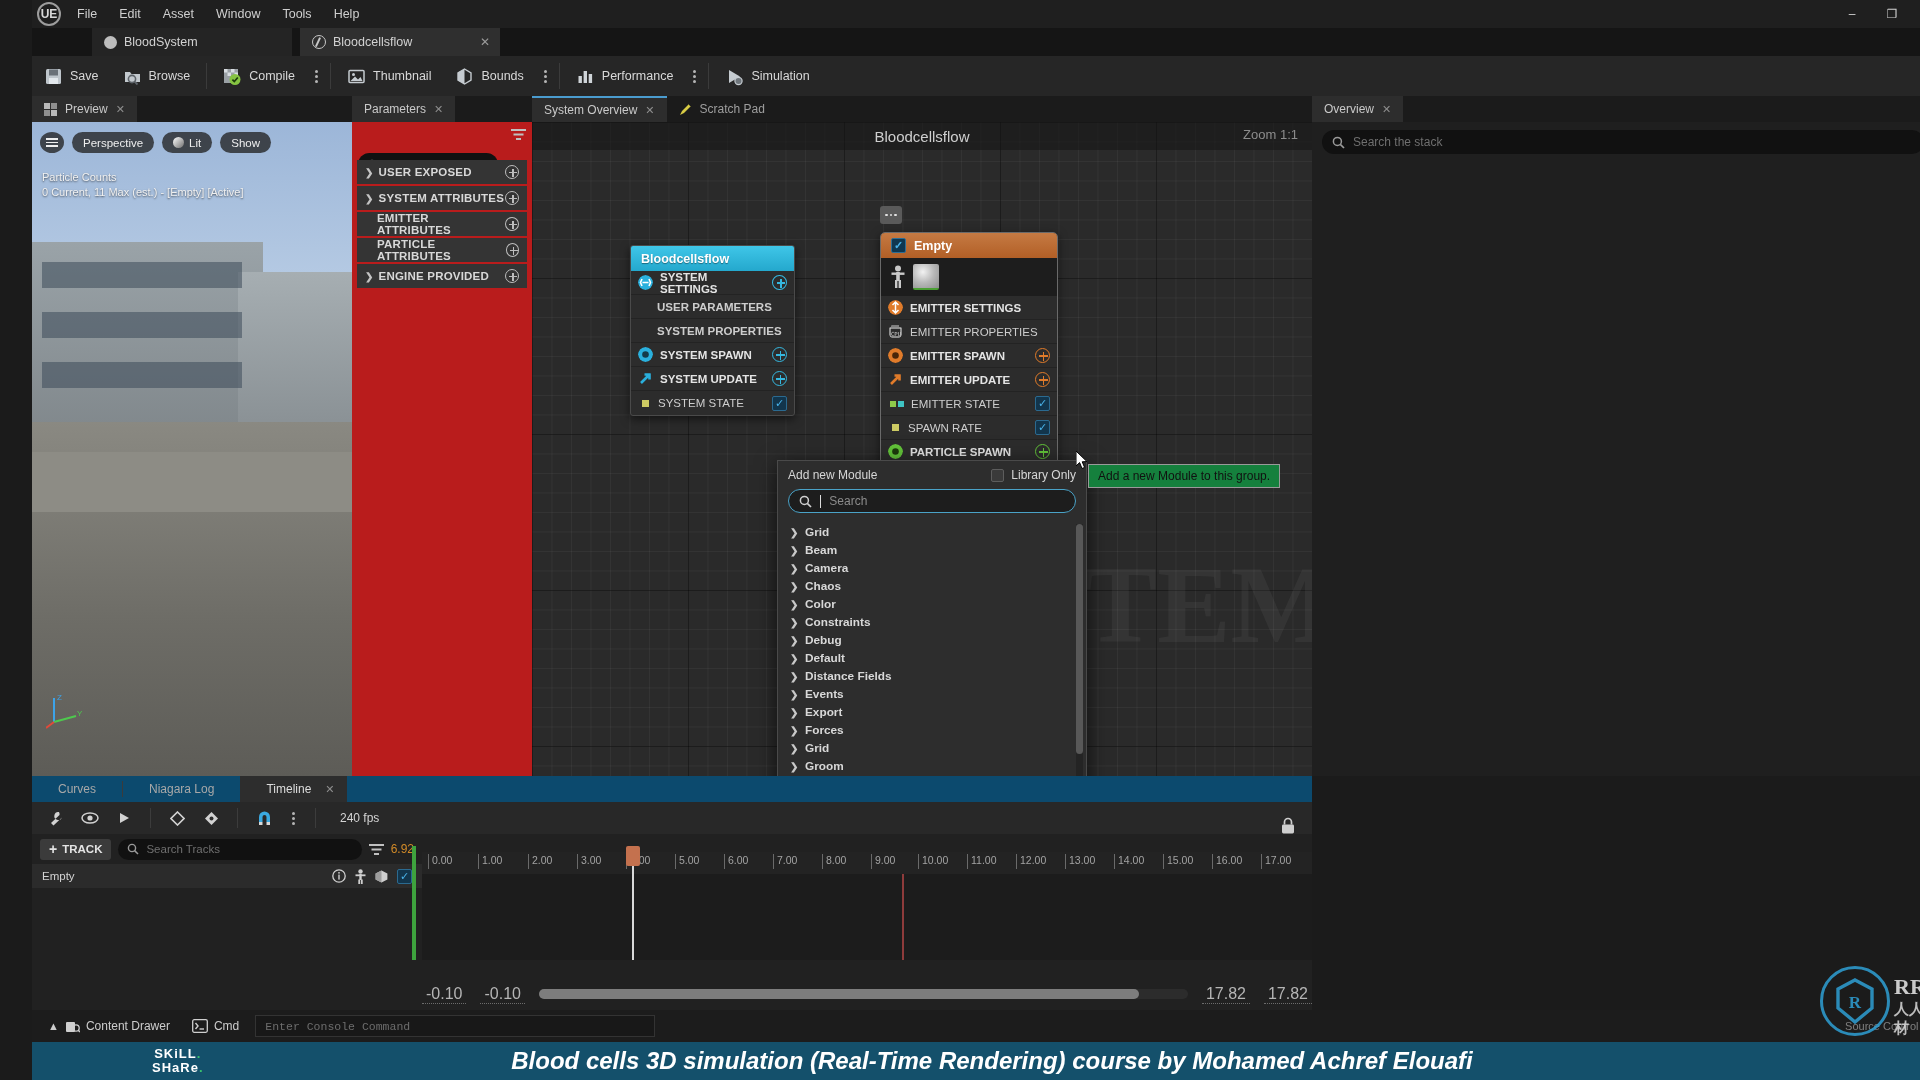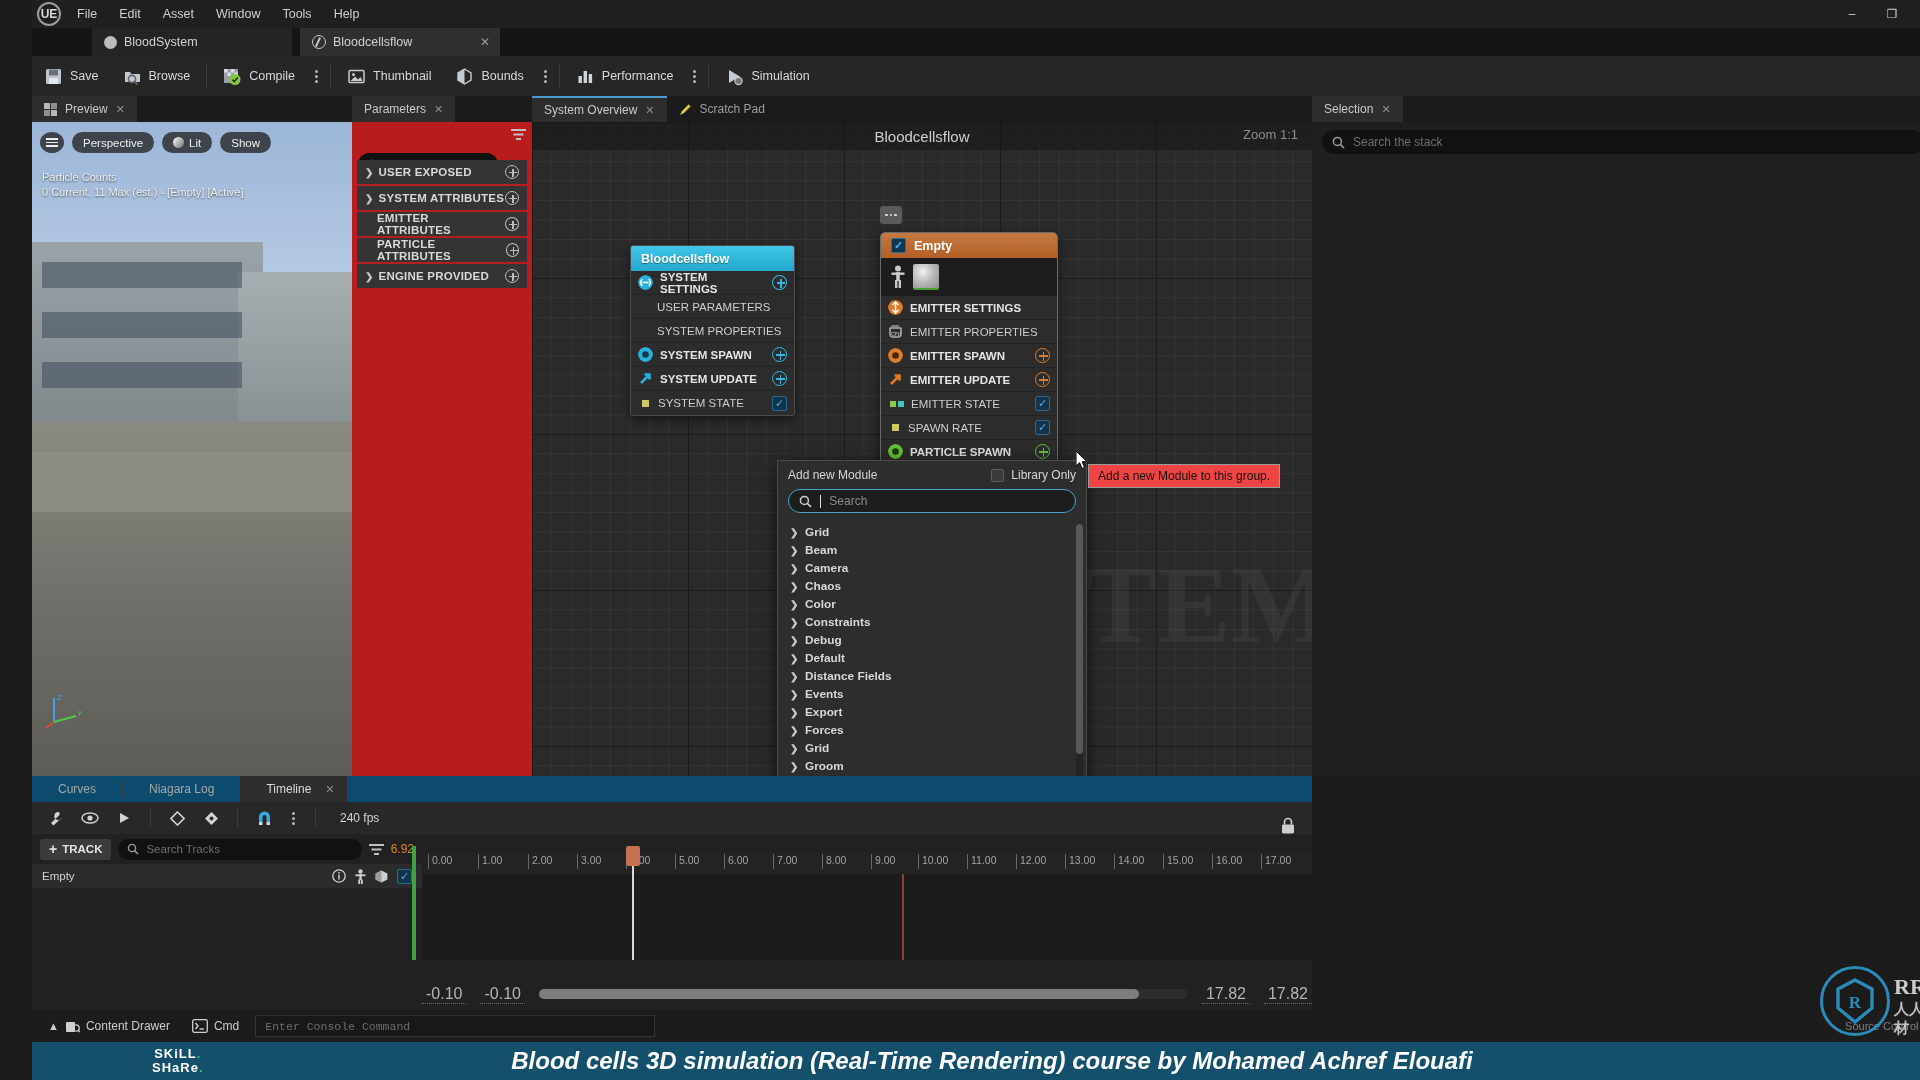--- a/index.html
+++ b/index.html
@@ -107,21 +107,21 @@
   .node { position:absolute; border-radius:3px; overflow:hidden;
     box-shadow:0 3px 10px rgba(0,0,0,.55); }
   .node.sys { left:98px; top:123px; width:165px; background:#2c2c2c; border:1px solid #4a4a4a;}
   .node-head { height:25px; display:flex; align-items:center; padding:0 10px; font-size:12.5px;
     font-weight:bold; color:#fff; }
   .node.sys .node-head { background:linear-gradient(to bottom,#3fc6e8,#24a8cd); text-shadow:0 1px 1px rgba(0,0,0,.4);}
   .nrow { height:24px; display:flex; align-items:center; padding:0 7px; gap:7px;
     font-size:11.5px; color:#cdcdcd; border-bottom:1px solid #232323; }
   .nrow.bold { font-weight:bold; color:#e4e4e4; }
   .nrow .sp { margin-left:auto; }
-  .nrow.ind { padding-left:26px; }
+  .nrow.ind { padding-left:26px;font-weight:bold; }
   .bicon { width:15px; height:15px; border-radius:50%; flex:0 0 auto; }
   .cp-blue { width:15px;height:15px;border-radius:50%;border:1.4px solid #35b8e0;position:relative;display:inline-block;}
   .cp-blue:before,.cp-blue:after{content:"";position:absolute;background:#35b8e0;}
   .cp-blue:before{left:3.2px;top:6.3px;width:8.6px;height:1.5px;}
   .cp-blue:after{left:6.7px;top:3.2px;width:1.5px;height:8.6px;}
   .cp-org { width:15px;height:15px;border-radius:50%;border:1.4px solid #e07b2a;position:relative;display:inline-block;}
   .cp-org:before,.cp-org:after{content:"";position:absolute;background:#e07b2a;}
   .cp-org:before{left:3.2px;top:6.3px;width:8.6px;height:1.5px;}
   .cp-org:after{left:6.7px;top:3.2px;width:1.5px;height:8.6px;}
   .cp-grn { width:15px;height:15px;border-radius:50%;border:1.4px solid #63c43a;position:relative;display:inline-block;}
@@ -151,21 +151,21 @@
     border:1.4px solid #4aa3c8; display:flex; align-items:center; gap:8px; padding:0 10px; font-size:12px; color:#8b8b8b;}
   .am-caret { width:1.3px; height:13px; background:#dcdcdc; }
   .am-list { position:absolute; left:2px; top:62px; width:298px; height:322px; overflow:hidden; }
   .am-item { height:18px; display:flex; align-items:center; gap:7px; padding:0 10px;
     font-size:11.8px; font-weight:bold; color:#d8d8d8; }
   .am-item .arr { color:#c9c9c9; font-size:10px; width:8px; }
   .am-scroll { position:absolute; right:3px; top:63px; width:7px; height:318px; background:#242424; }
   .am-thumb { position:absolute; right:3px; top:63px; width:7px; height:230px; background:#585858; border-radius:4px;}
 
   
-  .tip { position:absolute; left:1056px; top:464px; background:#ef4444; color:#111;
+  .tip { position:absolute; left:1056px; top:464px; background:#15803d; color:#111;
     font-size:12px; padding:4px 9px; border:1px solid #9a9a9a; white-space:nowrap; }
   .cursor { position:absolute; left:1044px; top:451px; width:14px; height:20px; }
 
   
   #selection { left:1280px; top:96px; width:640px; height:680px; background:#242424; }
   .selbody { position:absolute; left:0; top:26px; width:640px; height:654px; background:#1f1f1f; }
   .ssearch { margin:8px 10px; height:24px; background:#111; border-radius:12px; display:flex;
     align-items:center; gap:8px; padding:0 10px; font-size:12px; color:#6f6f6f; }
   .sfilter { position:absolute; right:10px; top:34px; }
 
@@ -692,21 +692,21 @@
   </div>
 
   <div class="tip">Add a new Module to this group.</div>
   <svg class="cursor" viewBox="0 0 14 20">
     <path d="M0 0 L0 15 L3.6 11.6 L6 17.5 L8.6 16.4 L6.2 10.8 L11 10.6 Z" fill="#fff" stroke="#000" stroke-width="1"></path>
   </svg>
 
   <div class="panel" id="selection">
     <div class="ptabbar">
       <div class="ptab">
-        <span>Selection</span>
+        <span>Overview</span>
         <span class="xc">✕</span>
       </div>
     </div>
     <div class="selbody">
       <div class="ssearch" style="width:602px;">
         <svg width="13" height="13" viewBox="0 0 13 13">
           <circle cx="5.4" cy="5.4" r="4" fill="none" stroke="#9a9a9a" stroke-width="1.5"></circle>
           <line x1="8.3" y1="8.3" x2="12" y2="12" stroke="#9a9a9a" stroke-width="1.7"></line>
         </svg>
         <span>Search the stack</span>

